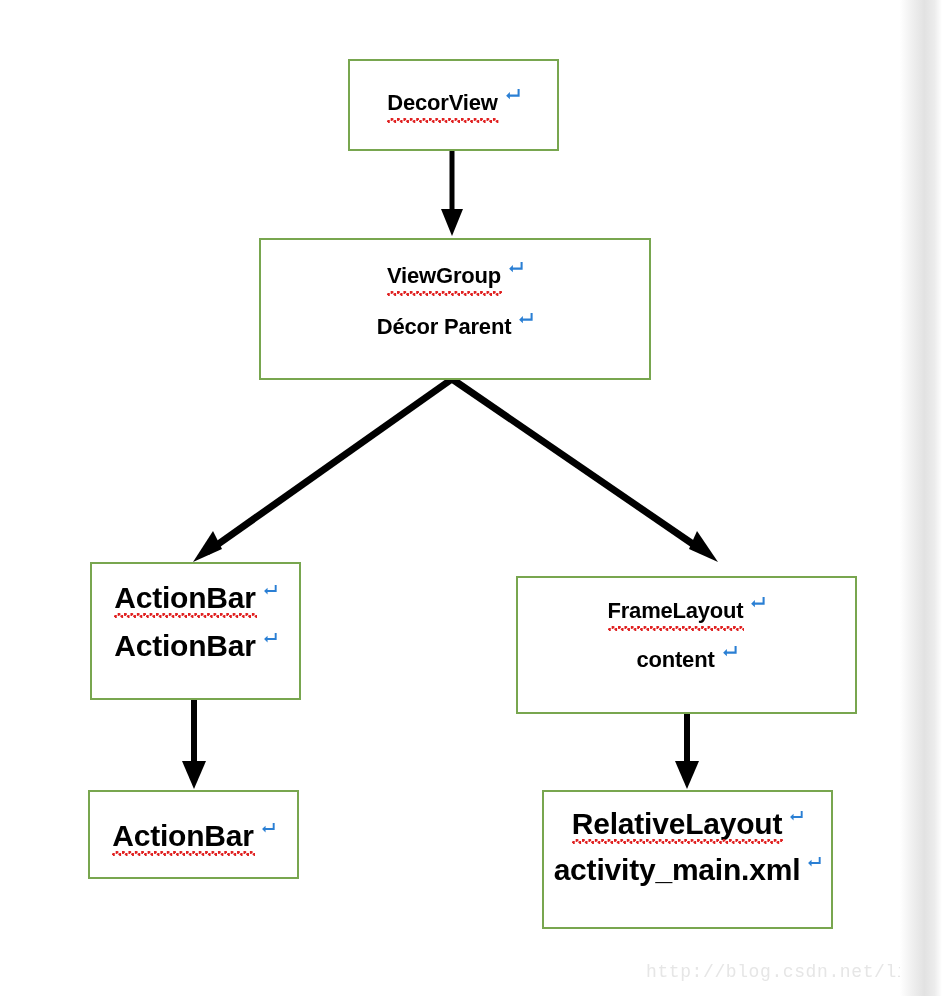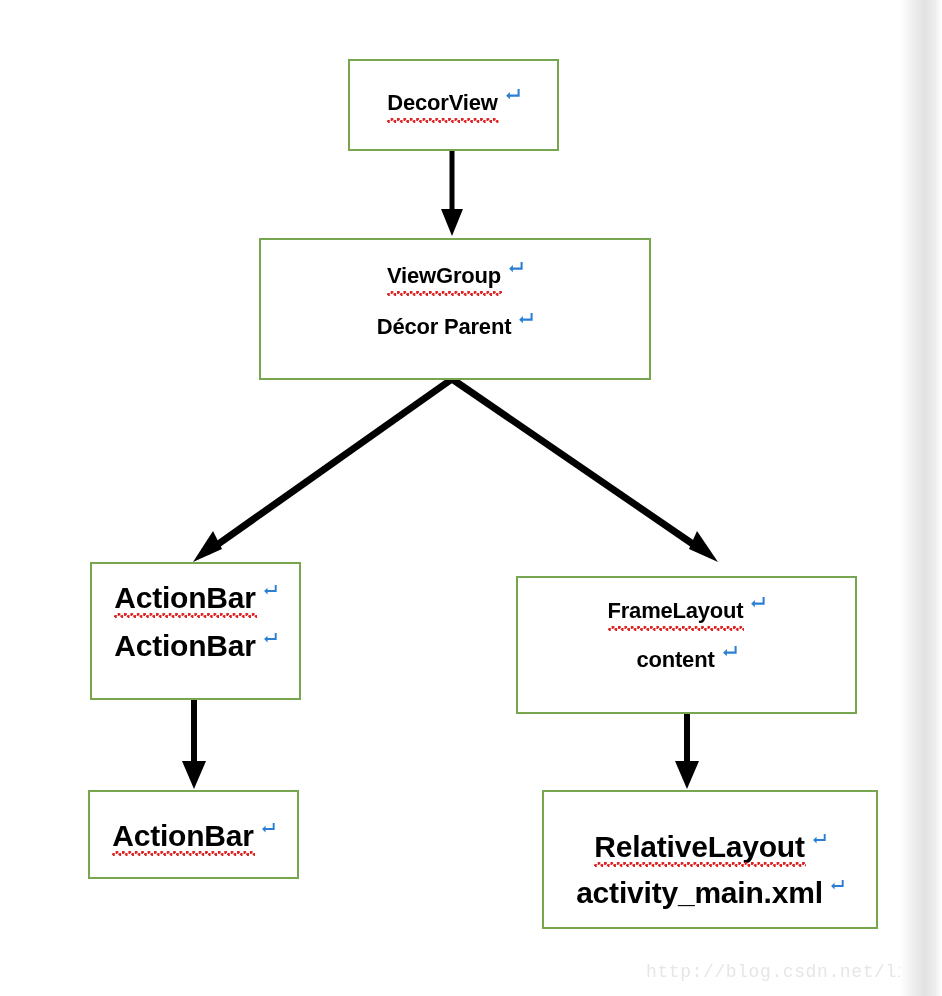--- a/index.html
+++ b/index.html
@@ -77,21 +77,21 @@
     flex: 0 0 auto;
   }
   .pilcrow svg { display: block; }
 
   
   #node-decorview      { left: 348px; top: 59px;  width: 211px; height: 92px;  padding-top: 26px; }
   #node-viewgroup      { left: 259px; top: 238px; width: 392px; height: 142px; padding-top: 20px; }
   #node-actionbar-container { left: 90px;  top: 562px; width: 211px; height: 138px; padding-top: 19px; }
   #node-framelayout    { left: 516px; top: 576px; width: 341px; height: 138px; padding-top: 17px; }
   #node-actionbar      { left: 88px;  top: 790px; width: 211px; height: 89px;  padding-top: 29px; }
-  #node-relativelayout { left: 542px; top: 790px; width: 336px; height: 139px; padding-top: 40px; }
+  #node-relativelayout { left: 542px; top: 790px; width: 291px; height: 139px; padding-top: 17px; }
 
   .fs-22 { font-size: 30px; line-height: 30px; }
   .fs-23 { font-size: 22px; line-height: 31px; }
   .gap-top-18 { margin-top: 18px; }
   .gap-top-16 { margin-top: 16px; justify-content: flex-end; }
   .gap-top-20 { margin-top: 20px; justify-content: center; }
 
   
   .connector {
     position: absolute;

